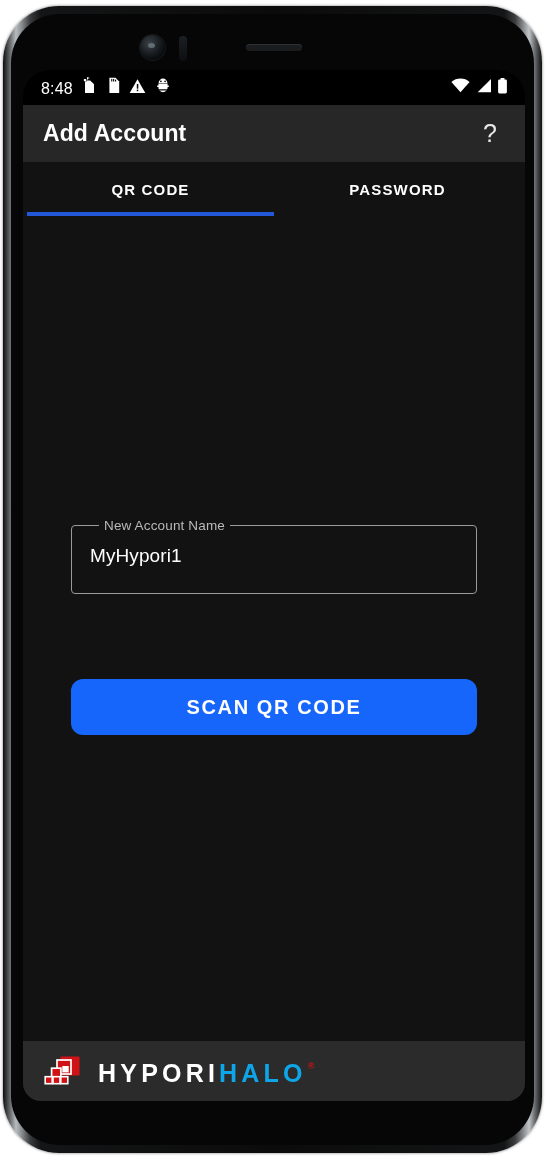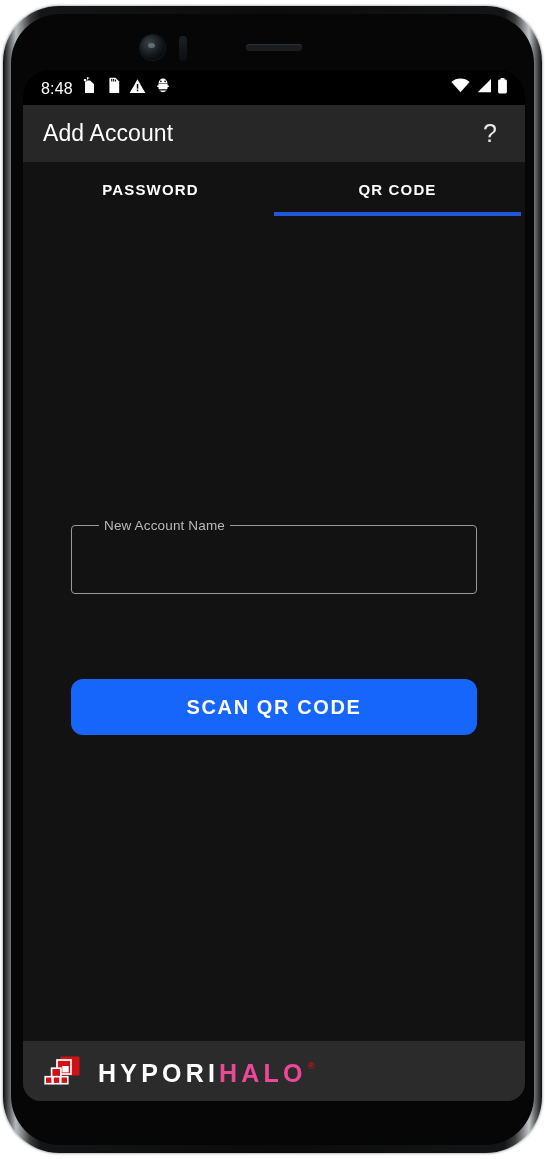--- a/index.html
+++ b/index.html
@@ -79,21 +79,21 @@
   .sicon { display: block; }
 
   
   #app-bar {
     height: 57px;
     background: #272727;
     display: flex; align-items: center;
     padding: 0 18px 0 20px;
   }
   #page-title {
-    color: #ffffff; font-size: 23px; font-weight: normal;
+    color: #ffffff; font-size: 23px; font-weight: bold;
     letter-spacing: .1px;
   }
   #help-button {
     margin-left: auto;
     width: 34px; height: 34px;
     display: flex; align-items: center; justify-content: center;
     color: #e8e8e8; font-size: 25px;
     cursor: pointer;
   }
 
@@ -193,21 +193,21 @@
     padding-left: 21px;
   }
   #brand { display: flex; align-items: center; gap: 17px; }
   #brand-wordmark {
     display: flex; align-items: flex-start;
     font-size: 25px; font-weight: bold;
     letter-spacing: 4.2px;
     line-height: 1;
   }
   #brand-hypori { color: #ffffff; }
-  #brand-halo { color: #ec4899; }
+  #brand-halo { color: #0ea5e9; }
   #brand-reg {
     color: #d01216;
     font-size: 9px;
     font-weight: bold;
     letter-spacing: 0;
     margin-left: 1px; margin-top: 1px;
   }
 </style>
 </head>
 <body>
@@ -285,37 +285,38 @@
         </span>
       </div>
     </div>
 
     <div id="app-bar">
       <span id="page-title">Add Account</span>
       <span id="help-button">?</span>
     </div>
 
     <div id="tab-bar">
+      <div class="tab active">
+        <span class="tab-label">QR CODE</span>
+        <span class="tab-indicator"></span>
+      </div>
       <div class="tab">
         <span class="tab-label">PASSWORD</span>
-        <span class="tab-indicator"></span>
-      </div>
-      <div class="tab active">
-        <span class="tab-label">QR CODE</span>
         <span class="tab-indicator"></span>
       </div>
     </div>
 
     <div id="content">
 
       <div id="field-wrap">
         <div id="field-outline"></div>
         <div id="field-notch">
           <span id="field-label">New Account Name</span>
         </div>
+        <input id="field-value" type="text" value="MyHypori1" style="">
       </div>
 
       <button id="scan-button">SCAN QR CODE</button>
 
       <div id="footer-bar">
         <div id="brand">
           <span>
             <svg width="37" height="33" viewBox="0 0 37 33">
               <rect x="16.5" y="1.5" width="19" height="19" fill="#d01216"></rect>
               <rect x="13.0" y="5.0" width="14" height="14" fill="#d01216" stroke="#fff" stroke-width="1.7"></rect>

